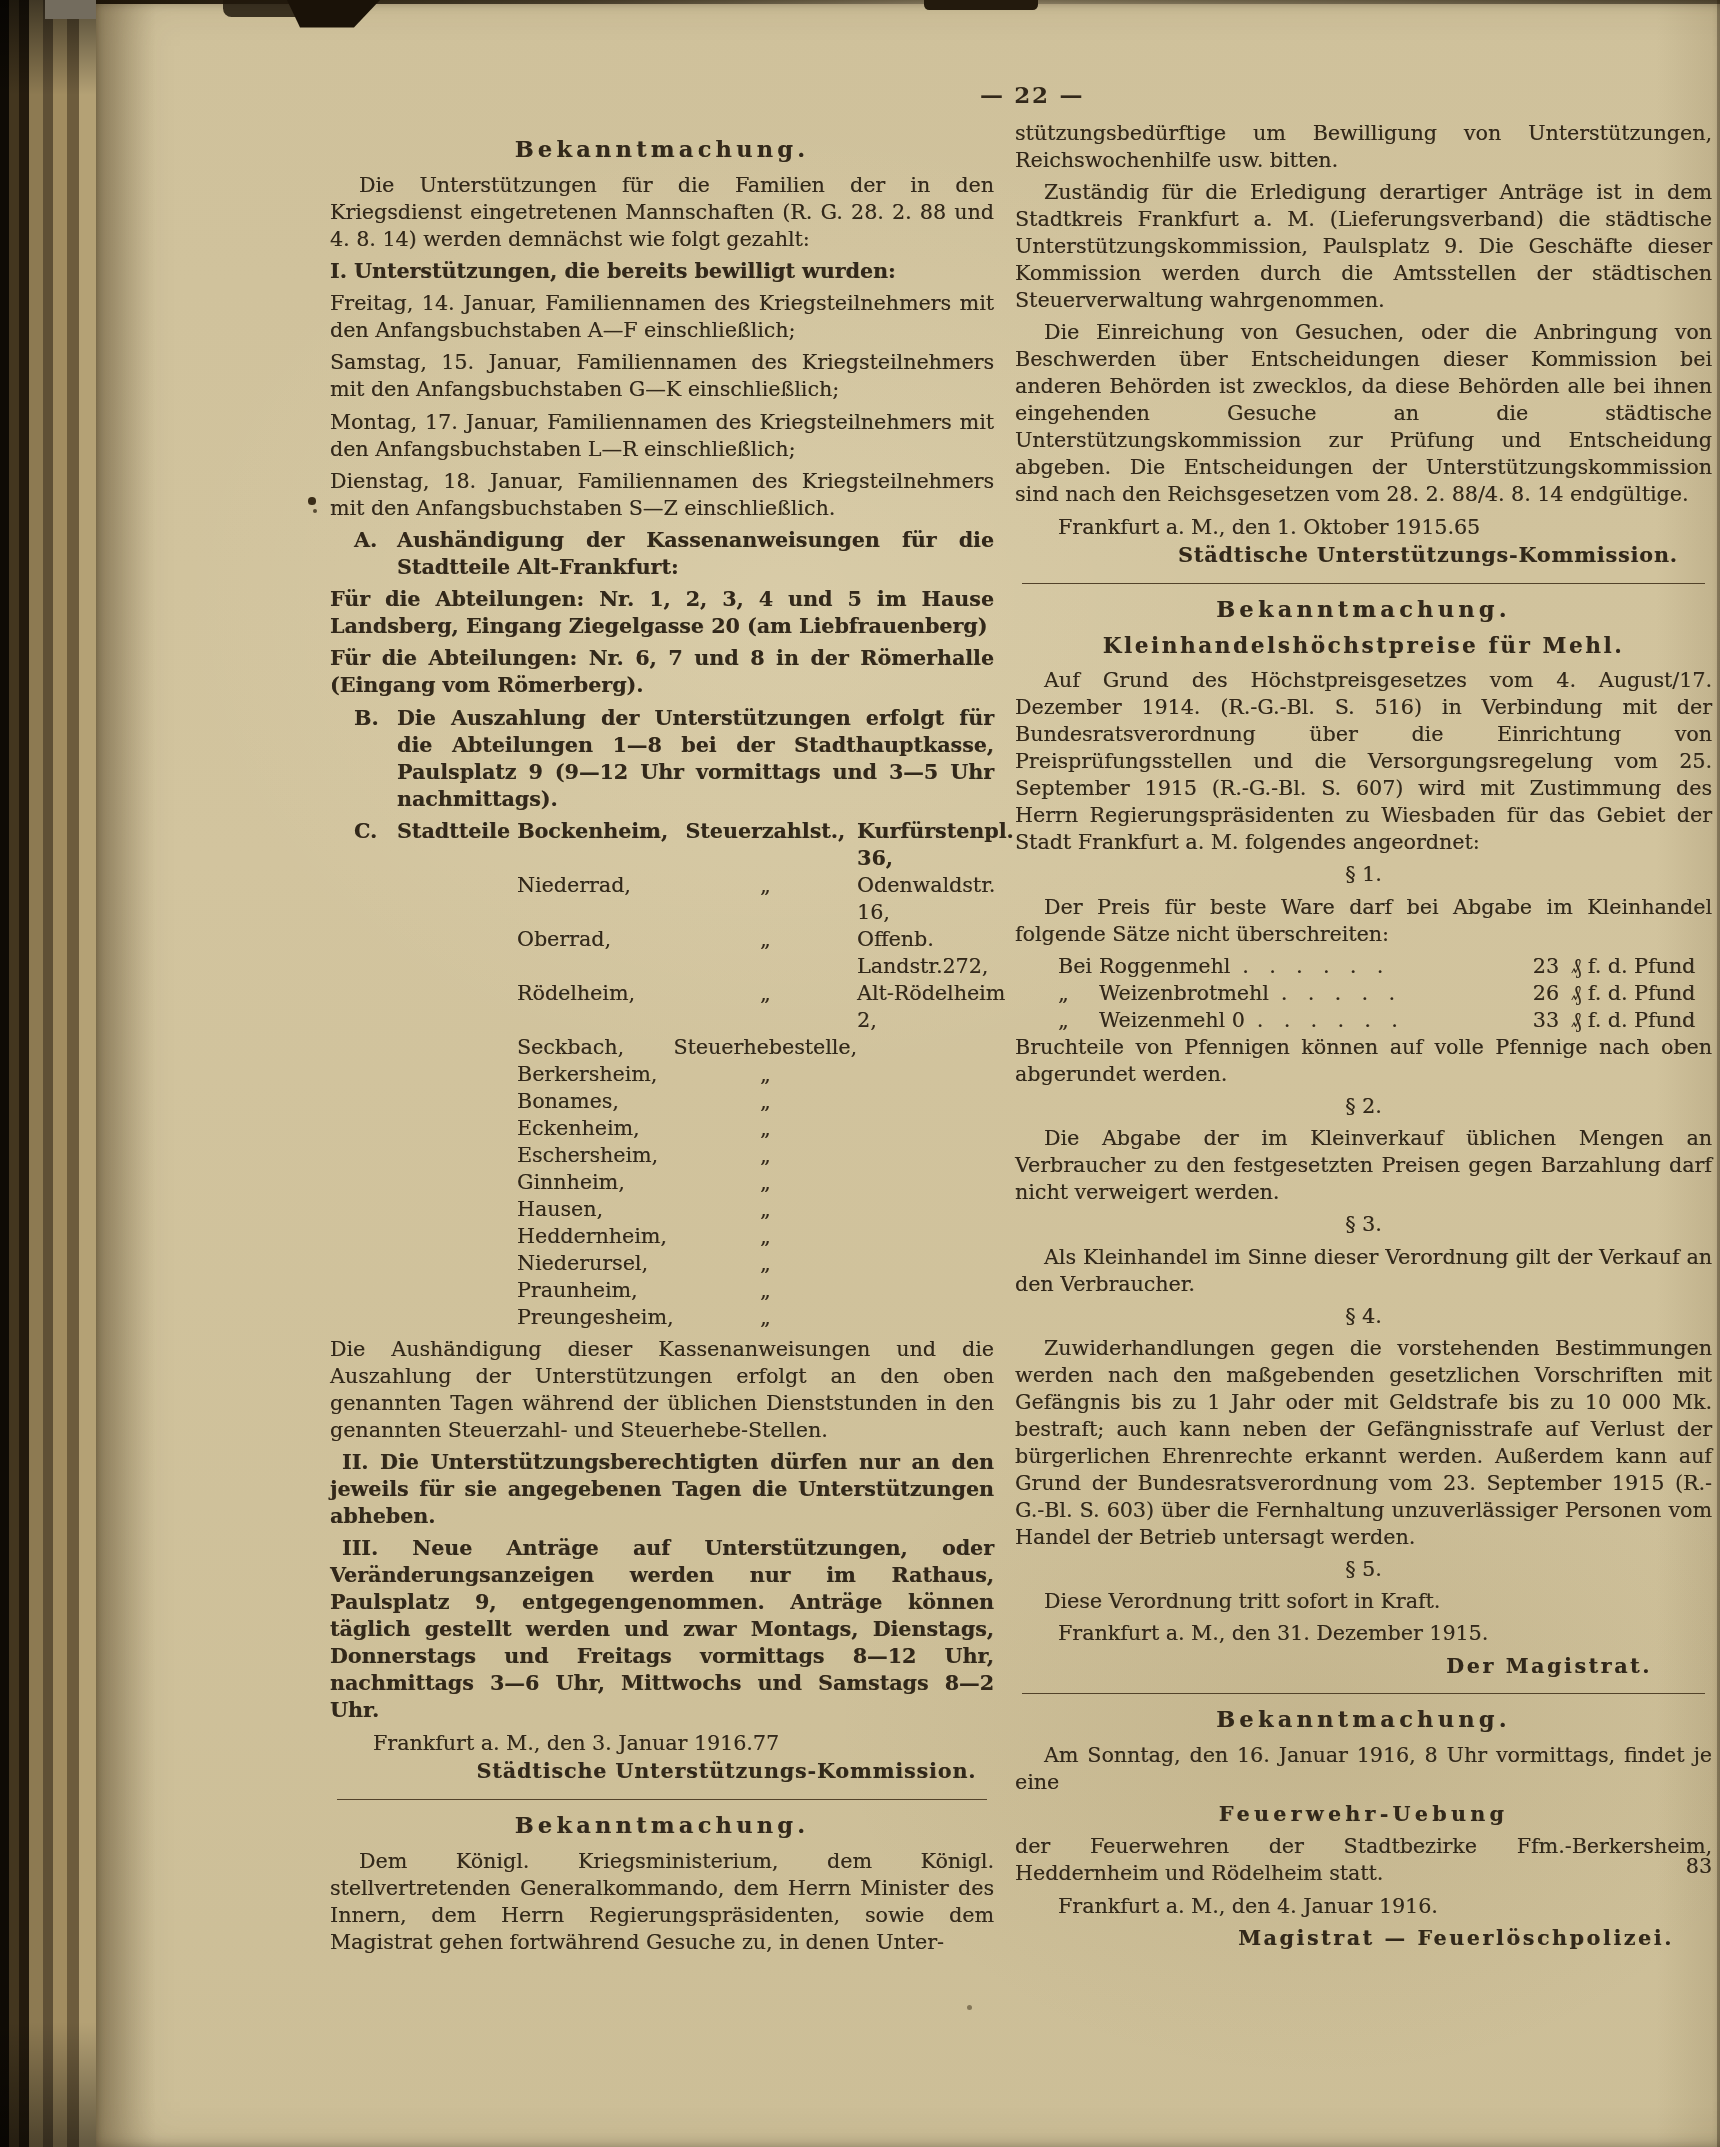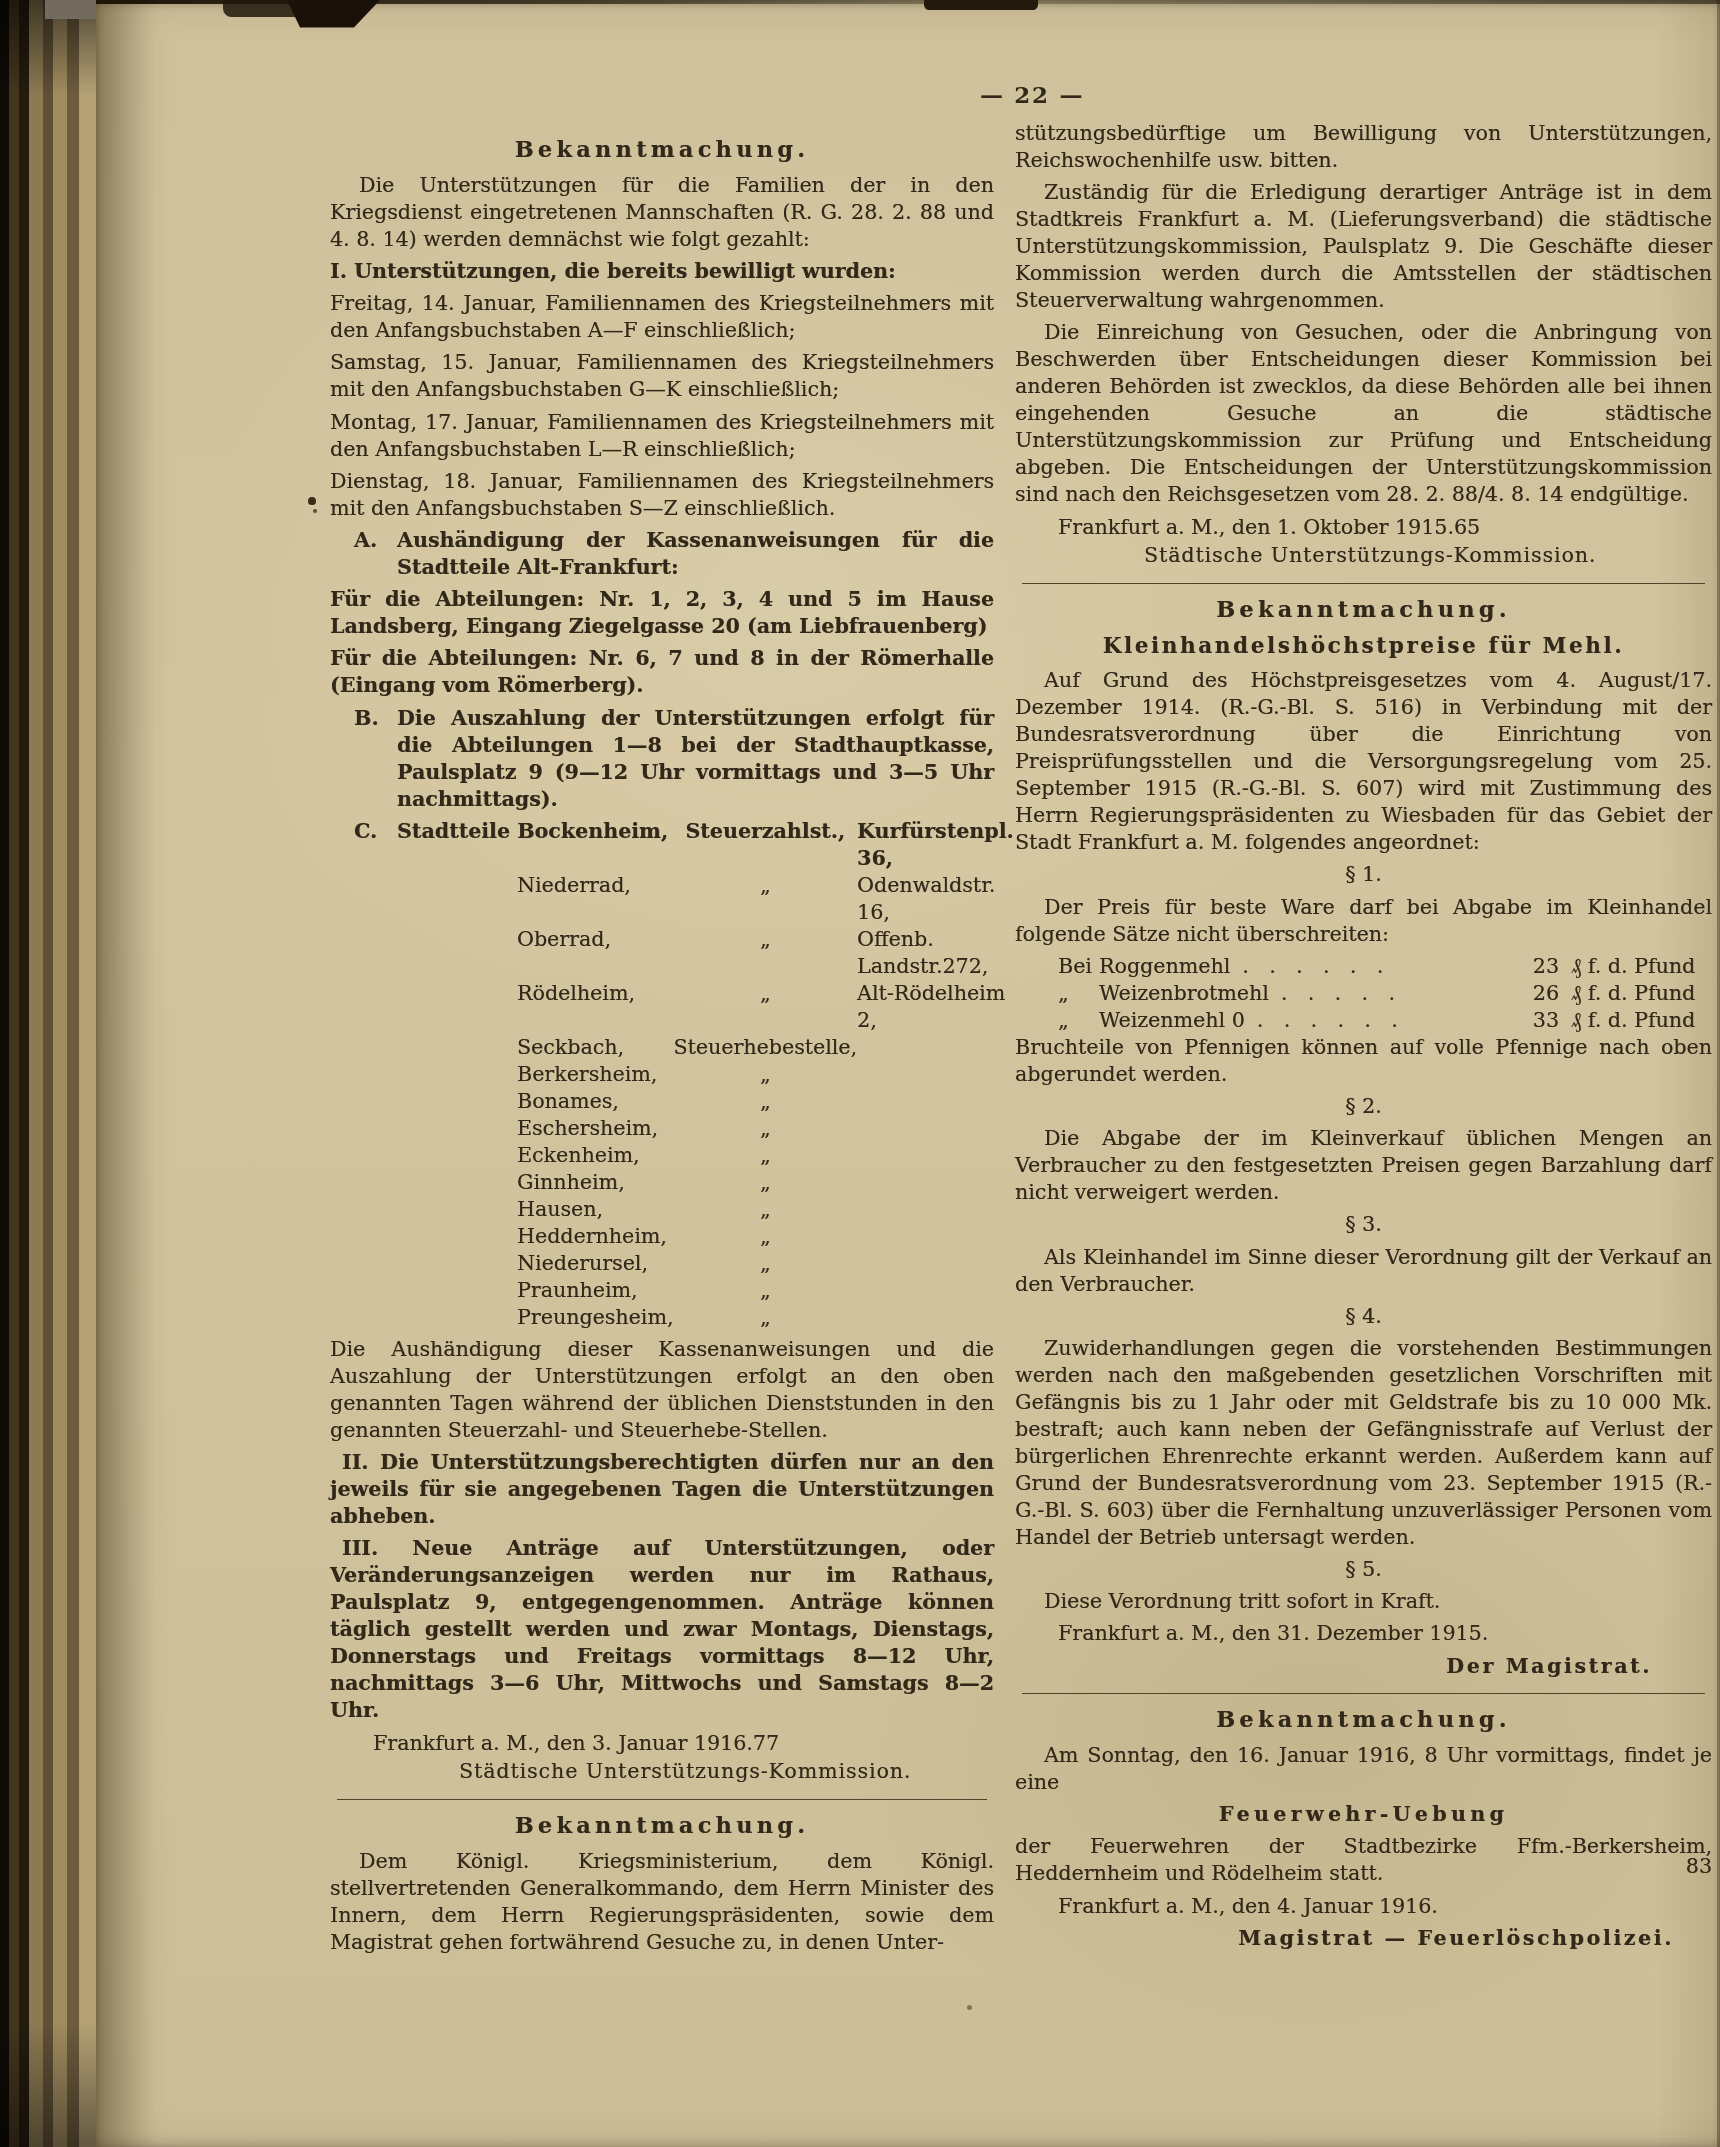--- a/index.html
+++ b/index.html
@@ -79,21 +79,21 @@
   .c-table tr + tr td.n { padding-left:120px; }
   .c-table td.m { width:129px; text-align:center; }
   .c-table td.a { text-align:left; }
   .c-table tr:first-child td { font-weight:bold; }
 
   .cnote { margin-left:52px; }
 
   .dateline { display:flex; justify-content:flex-start; margin:3.4px 0 1.7px; }
   .dateline .dl { text-indent:43px; }
   .dl-plain { text-indent:43px; margin:3.4px 0 1.7px; }
-  .sig { text-align:left; font-weight:normal; padding-left:129px; letter-spacing:0.9px; margin:1.7px 0 5.2px; }
+  .sig { text-align:center; font-weight:bold; padding-left:129px; letter-spacing:0.9px; margin:1.7px 0 5.2px; }
   .sig-right { text-align:right; font-weight:bold; letter-spacing:2.6px; padding-right:60px; margin:1.7px 0 5.2px; }
   .sig-cr { font-weight:bold; letter-spacing:2.6px; width:fit-content; margin:1.7px 38px 5.2px auto; }
 
   .rule { border:0; border-top:1.7px solid #52422a; margin:13.8px 6.9px 12px; }
 
   .sec-head { text-align:center; margin:8.6px 0 5.2px; text-indent:0; }
   .subject { text-align:center; font-weight:bold; letter-spacing:4.3px; margin:3.4px 0; text-indent:0; }
 
   .price-row { display:flex; padding-left:43px; }
   .price-prefix { flex:none; width:41px; }
@@ -180,26 +180,26 @@
               <td class="n">Berkersheim,</td>
               <td class="m">„</td>
               <td class="a"></td>
             </tr>
             <tr>
               <td class="n">Bonames,</td>
               <td class="m">„</td>
               <td class="a"></td>
             </tr>
             <tr>
+              <td class="n">Eckenheim,</td>
+              <td class="m">„</td>
+              <td class="a"></td>
+            </tr>
+            <tr>
               <td class="n">Eschersheim,</td>
-              <td class="m">„</td>
-              <td class="a"></td>
-            </tr>
-            <tr>
-              <td class="n">Eckenheim,</td>
               <td class="m">„</td>
               <td class="a"></td>
             </tr>
             <tr>
               <td class="n">Ginnheim,</td>
               <td class="m">„</td>
               <td class="a"></td>
             </tr>
             <tr>
               <td class="n">Hausen,</td>

